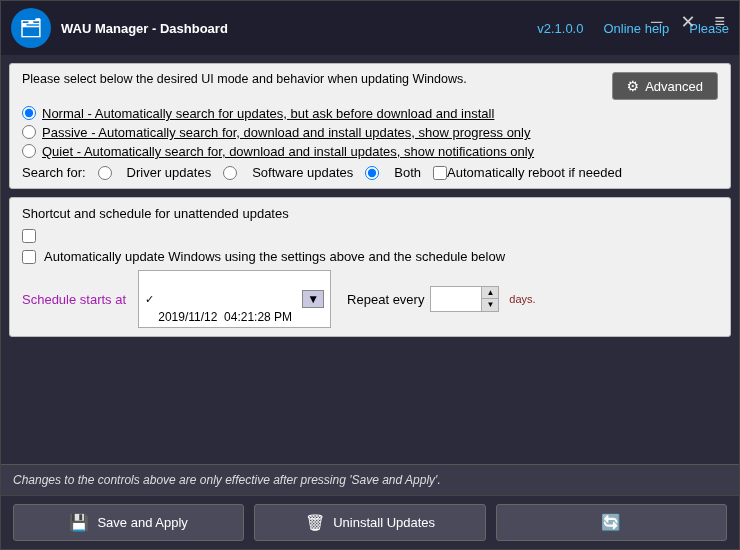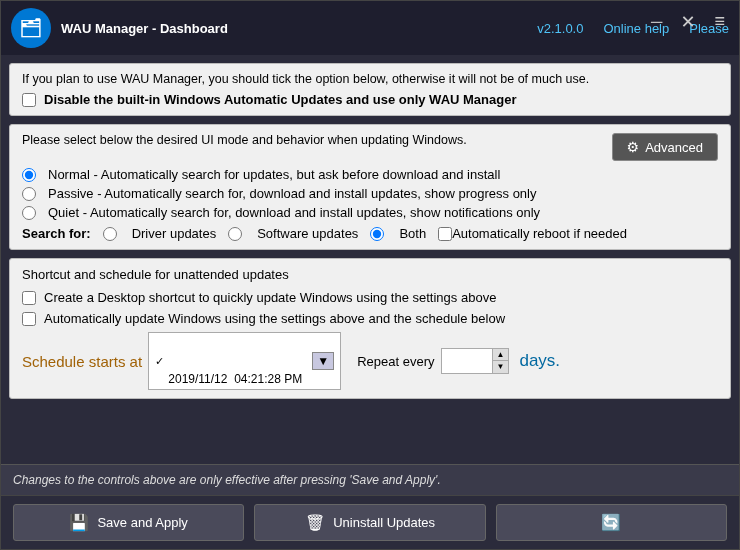--- a/index.html
+++ b/index.html
@@ -149,44 +149,45 @@
     .gear-icon { font-size: 14px; }
     .section-header-row {
       display: flex;
       justify-content: space-between;
       align-items: flex-start;
       margin-bottom: 6px;
       gap: 16px;
     }
     .radio-row {
       display: flex;
-      align-items: flex-end;
-      gap: 12px;
+      align-items: flex-start;
+      gap: 6px;
       margin-bottom: 4px;
+      text-decoration: underline;
     }
     .radio-row input[type=radio] {
       width: 14px;
       height: 14px;
       flex-shrink: 0;
     }
     .radio-label {
       font-size: 13px;
       color: #000;
     }
     .search-for-row {
       display: flex;
       align-items: center;
       gap: 12px;
       margin-top: 6px;
       flex-wrap: wrap;
     }
     .search-for-label {
       font-size: 13px;
       color: #000;
-      font-weight: bold;
+      font-weight: normal;
     }
     .search-option {
       display: flex;
       align-items: center;
       gap: 15px;
       font-size: 13px;
       color: #000;
     }
     .search-option input[type=radio] {
       width: 14px;
@@ -208,22 +209,22 @@
       margin-bottom: 8px;
     }
     .schedule-row {
       display: flex;
       align-items: center;
       gap: 6px;
       margin-top: 6px;
       flex-wrap: wrap;
     }
     .schedule-label {
-      font-size: 15px;
-      color: #a16207;
+      font-size: 13px;
+      color: #a21caf;
       min-width: 110px;
     }
     .datetime-input {
       border: 1px solid #aaa;
       background: #fff;
       padding: 3px 6px;
       font-size: 12px;
       display: flex;
       align-items: center;
       gap: 4px;
@@ -268,22 +269,22 @@
       border: none;
       border-bottom: 1px solid #aaa;
       cursor: pointer;
       font-size: 8px;
       padding: 0 4px;
       height: 12px;
       line-height: 12px;
     }
     .spin-btn:last-child { border-bottom: none; }
     .days-label {
-      font-size: 17px;
-      color: #0369a1;
+      font-size: 11px;
+      color: #7f1d1d;
       margin-left: 4px;
     }
     .notice-area {
       background: #3a3a4a;
       border-top: 1px solid #555;
       padding: 8px 12px;
       color: #ddd;
       font-size: 12px;
       font-style: italic;
     }
@@ -336,27 +337,20 @@
     </div>
     <div class="title-bar-controls">
       <button class="title-btn">─</button>
       <button class="title-btn title-btn-close">✕</button>
       <span class="hamburger-btn">≡</span>
     </div>
   </div>
 
   <div class="content-area">
 
-    <div class="card-white">
-      <div style="font-size:12.5px;color:#000;margin-bottom:6px;">If you plan to use WAU Manager, you should tick the option below, otherwise it will not be of much use.</div>
-      <div class="checkbox-row">
-        <input type="checkbox" style="">
-        <label class="checkbox-label-bold">Disable the built-in Windows Automatic Updates and use only WAU Manager</label>
-      </div>
-    </div>
 
     <div class="card-white">
       <div class="section-header-row">
         <span class="section-desc">Please select below the desired UI mode and behavior when updating Windows.</span>
         <button class="advanced-btn">
           <span class="gear-icon">⚙</span>
           <span>Advanced</span>
         </button>
       </div>
 
@@ -393,21 +387,20 @@
           <input type="checkbox" style="">
           <label>Automatically reboot if needed</label>
         </div>
       </div>
     </div>
 
     <div class="card-white">
       <div class="schedule-section-title">Shortcut and schedule for unattended updates</div>
       <div class="checkbox-row">
         <input type="checkbox" style="">
-        <label class="checkbox-label">Create a Desktop shortcut to quickly update Windows using the settings above</label>
       </div>
       <div class="checkbox-row">
         <input type="checkbox" style="">
         <label class="checkbox-label">Automatically update Windows using the settings above and the schedule below</label>
       </div>
       <div class="schedule-row">
         <span class="schedule-label">Schedule starts at</span>
         <div class="datetime-input">
           <span style="font-size:11px;">✓</span>
           <input type="text" value="2019/11/12  04:21:28 PM" style="width: 140px; font-size: 12px;">

